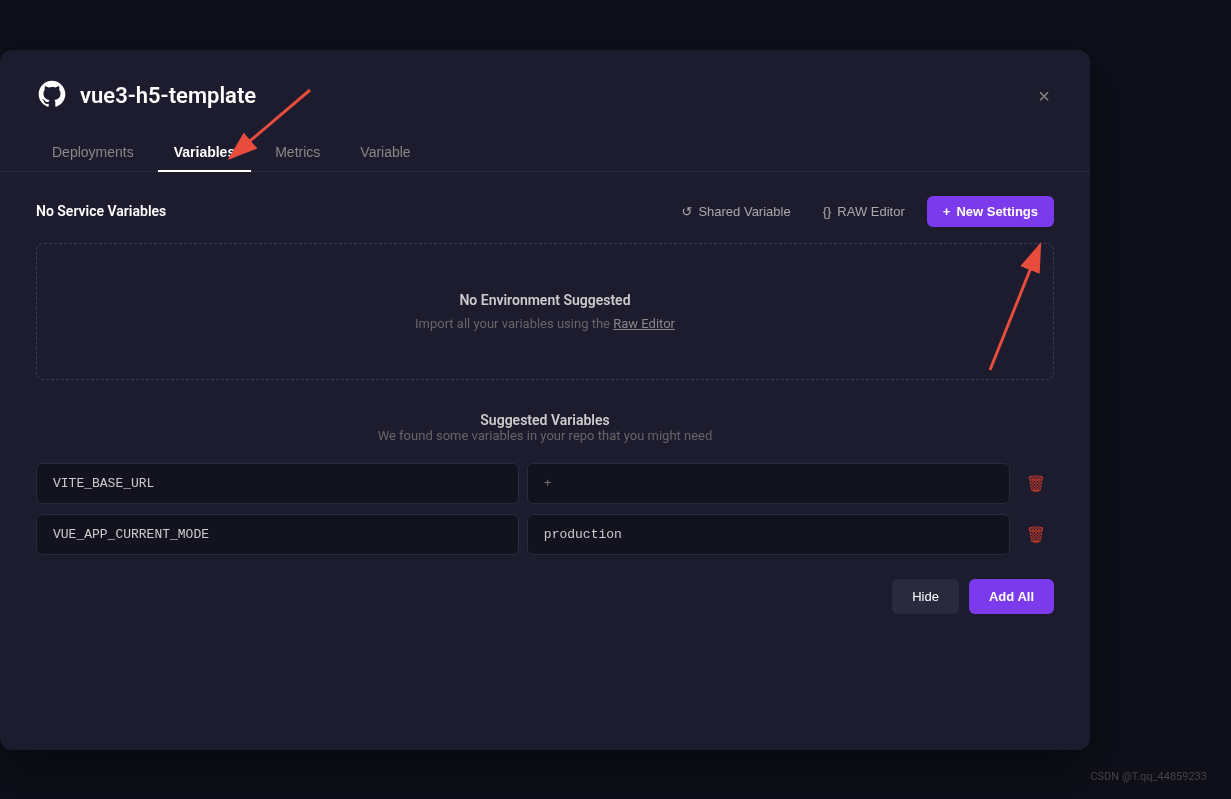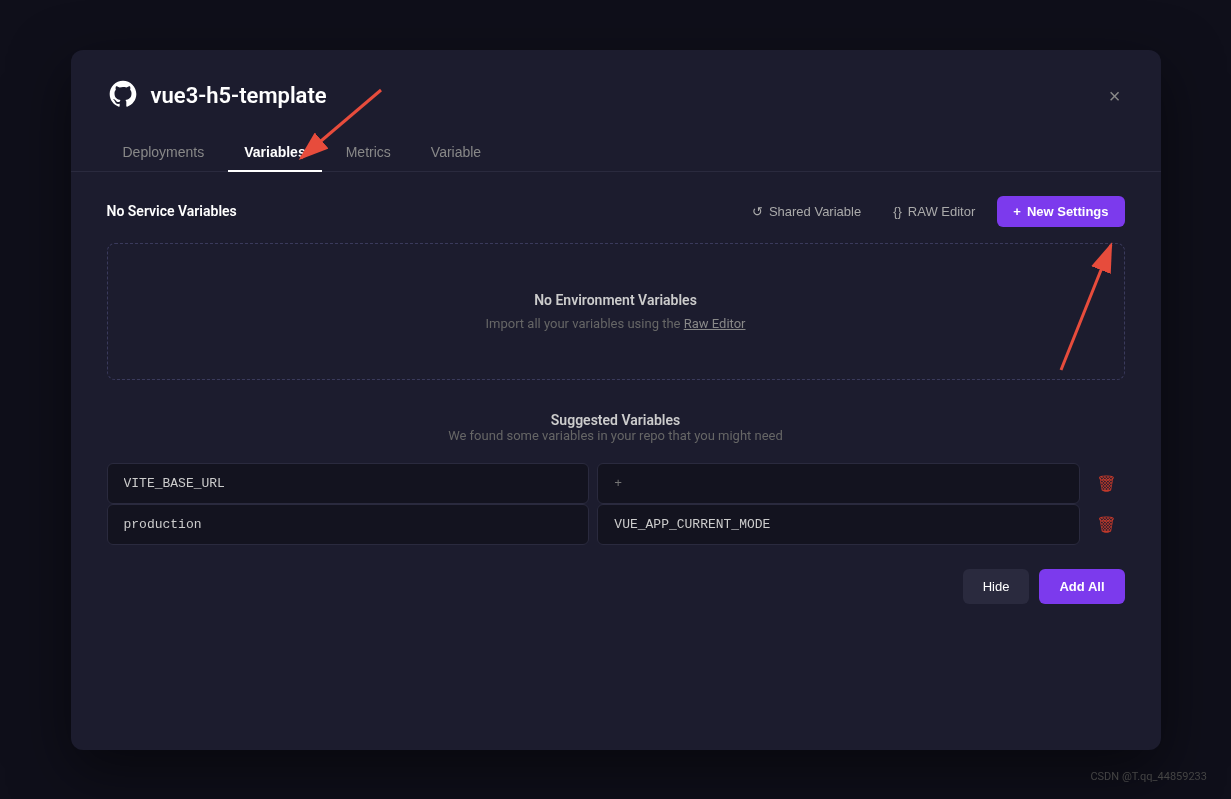--- a/index.html
+++ b/index.html
@@ -15,21 +15,21 @@
       height: 799px;
       overflow: hidden;
     }
 
     .modal-overlay {
       background: #0f0f1a;
       width: 1231px;
       height: 799px;
       display: flex;
       align-items: center;
-      justify-content: center;
+      justify-content: flex-start;
       position: relative;
     }
 
     .modal {
       background: #1c1c2e;
       border-radius: 12px;
       width: 1090px;
       min-height: 700px;
       position: relative;
       padding: 0;
@@ -187,21 +187,21 @@
       font-size: 13px;
       color: #666;
       text-align: center;
       margin-bottom: 20px;
     }
 
     .variable-row {
       display: flex;
       gap: 8px;
       align-items: center;
-      margin-bottom: 0;
+      margin-bottom: 10px;
     }
 
     .var-input {
       flex: 1;
       background: #13131f;
       border: 1px solid #2a2a3e;
       border-radius: 6px;
       padding: 12px 16px;
       color: #cccccc;
       font-size: 13px;
@@ -331,42 +331,42 @@
             <span>RAW Editor</span>
           </button>
           <button class="new-variable-btn">
             <span>+</span>
             <span>New Settings</span>
           </button>
         </div>
       </div>
 
       <div class="empty-state">
-        <div class="empty-state-title">No Environment Variables</div>
+        <div class="empty-state-title">No Environment Suggested</div>
         <div class="empty-state-desc">
           <span>Import all your variables using the</span>
           <a href="#">Raw Editor</a>
         </div>
       </div>
 
       <div class="suggested-section">
         <div class="suggested-title">Suggested Variables</div>
         <div class="suggested-desc">We found some variables in your repo that you might need</div>
 
         <div class="variable-row">
           <input type="text" class="var-input" value="VITE_BASE_URL" readonly="" style="">
           <input type="text" class="var-input" placeholder="+" style="">
           <button class="delete-btn">
             <span>🗑</span>
           </button>
         </div>
 
         <div class="variable-row">
+          <input type="text" class="var-input" value="VUE_APP_CURRENT_MODE" readonly="" style="">
           <input type="text" class="var-input" value="production" style="">
-          <input type="text" class="var-input" value="VUE_APP_CURRENT_MODE" readonly="" style="">
           <button class="delete-btn">
             <span>🗑</span>
           </button>
         </div>
 
         <div class="bottom-actions">
           <button class="hide-btn">Hide</button>
           <button class="add-all-btn">Add All</button>
         </div>
       </div>

